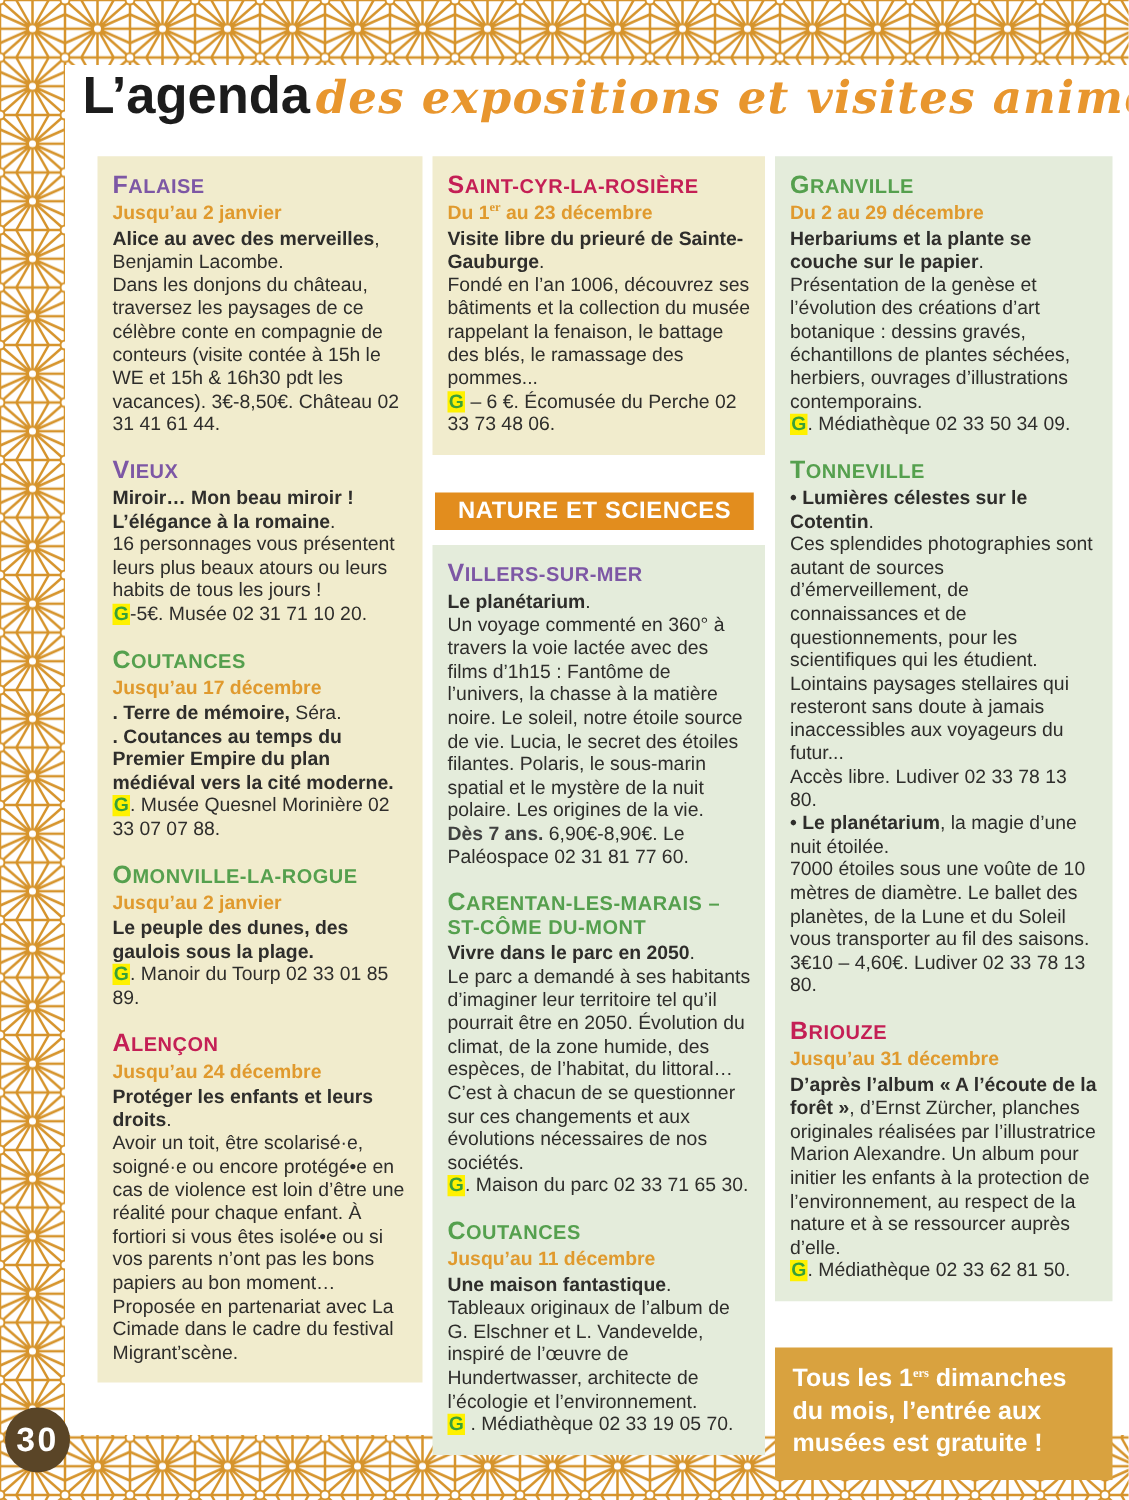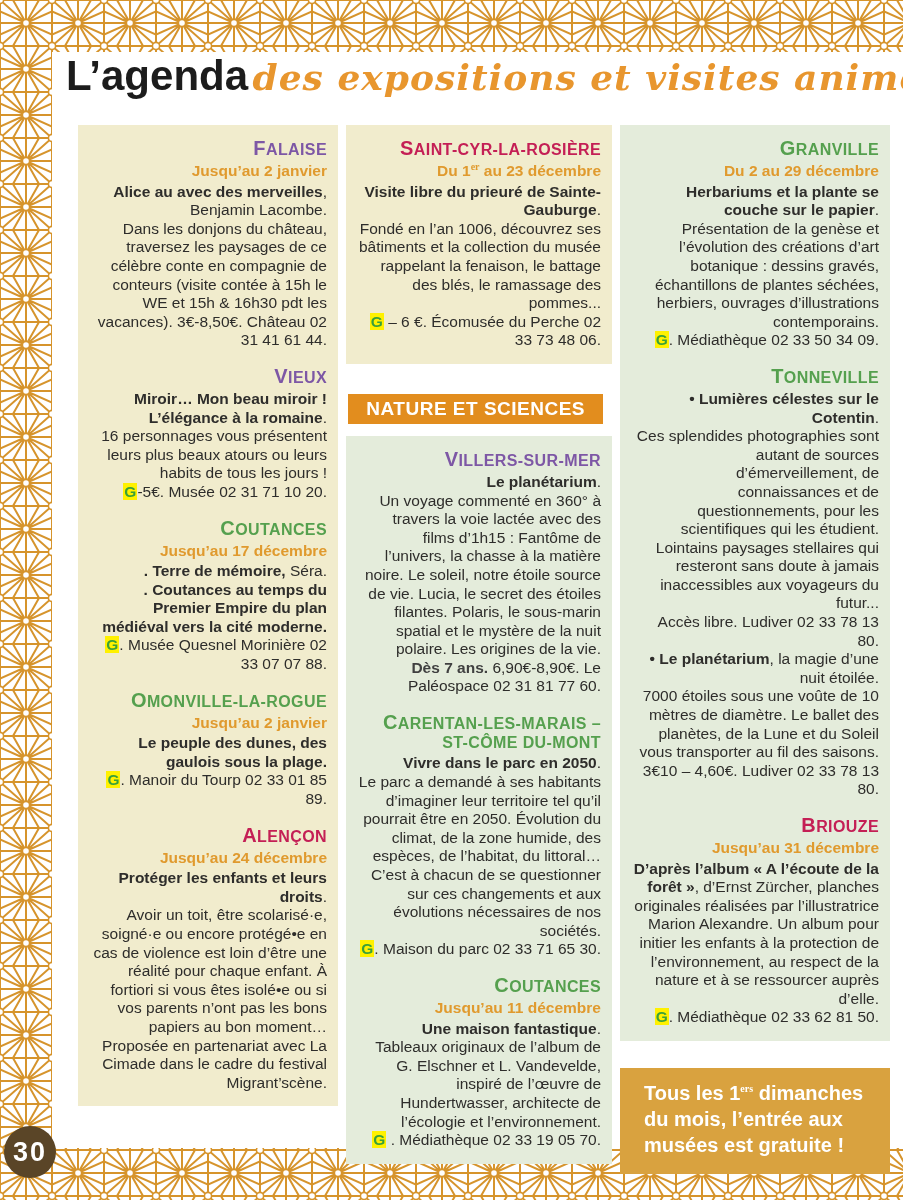--- a/index.html
+++ b/index.html
@@ -16,43 +16,43 @@
   .title{position:absolute;left:66px;top:52px;width:820px;white-space:nowrap;z-index:2;}
   .title .t-bold{font-size:42px;font-weight:bold;color:#1c1c1c;letter-spacing:0px;}
   .title .t-script{
     font-family:"DejaVu Serif",cursive;font-style:italic;font-weight:bold;
     font-size:36px;color:#e8962e;letter-spacing:1px;
   }
   .cols{position:absolute;left:78px;top:125px;width:812px;display:flex;gap:8px;z-index:2;align-items:flex-start;}
   .col{display:flex;flex-direction:column;}
   .col0{width:260px;}
   .col1{width:266px;}
-  .col2{width:270px;}
+  .col2{width:270px;gap:10px;}
   .box{padding:12px 11px 14px 12px;font-size:15.5px;line-height:1.2;}
   .box.cream{background:#f1eccd;}
   .box.green{background:#e4ecdb;}
-  .entry{margin-top:15px;text-align:right;}
+  .entry{margin-top:15px;}
   .entry:first-child{margin-top:0;}
   .city{font-weight:bold;font-size:16px;letter-spacing:.4px;line-height:1.15;margin-bottom:2px;}
   .city::first-letter{font-size:20px;}
   .c-purple{color:#7d57a5;}
   .c-green{color:#55a04e;}
   .c-red{color:#c41f55;}
   .date{font-weight:bold;color:#e09a2e;font-size:15.5px;margin-bottom:2px;}
   .para{margin:0;}
   .gsym{background:#fff100;color:#39a039;font-weight:bold;padding:0 1px;}
   .pb{color:#404040;font-weight:bold;}
   sup{font-size:10px;line-height:0;font-family:Liberation Serif, serif;}
   .banner{
     margin:30px 0 12px 2px;background:#e28d1e;color:#ffffff;font-weight:bold;
     font-size:19px;text-align:center;padding:4px 0;letter-spacing:.5px;width:96%;
   }
   .promo{
     margin-top:27px;background:#d9a23f;color:#ffffff;font-weight:bold;
-    font-size:20px;line-height:1.3;padding:12px 14px 16px 24px;
+    font-size:20px;line-height:1.3;padding:12px 14px 16px 14px;
   }
 </style>
 </head>
 <body>
 
 <svg class="border-svg" width="903" height="1200" viewBox="0 0 903 1200" aria-hidden="true">
   <defs>
     <pattern id="asanoha" width="52" height="46" patternUnits="userSpaceOnUse">
       <rect width="52" height="46" fill="#ffffff"></rect>
       <g stroke="#d6942c" stroke-width="2" fill="none">

